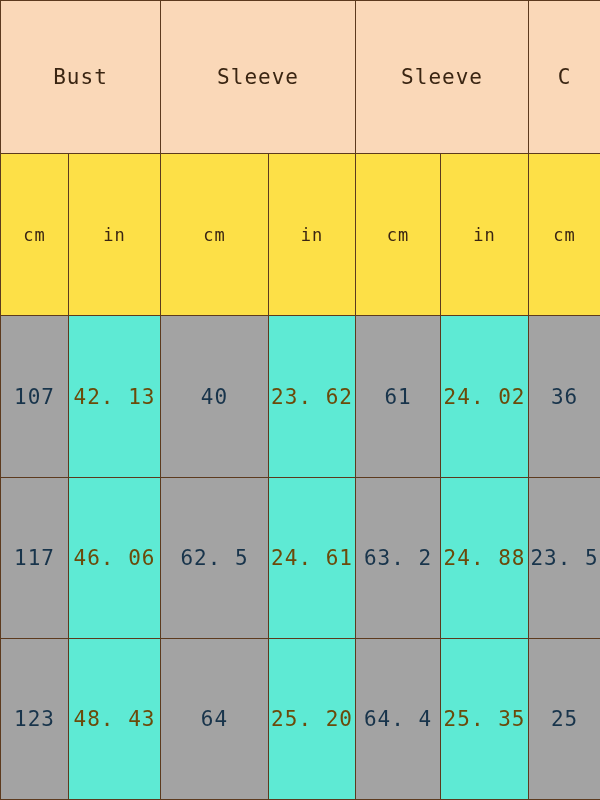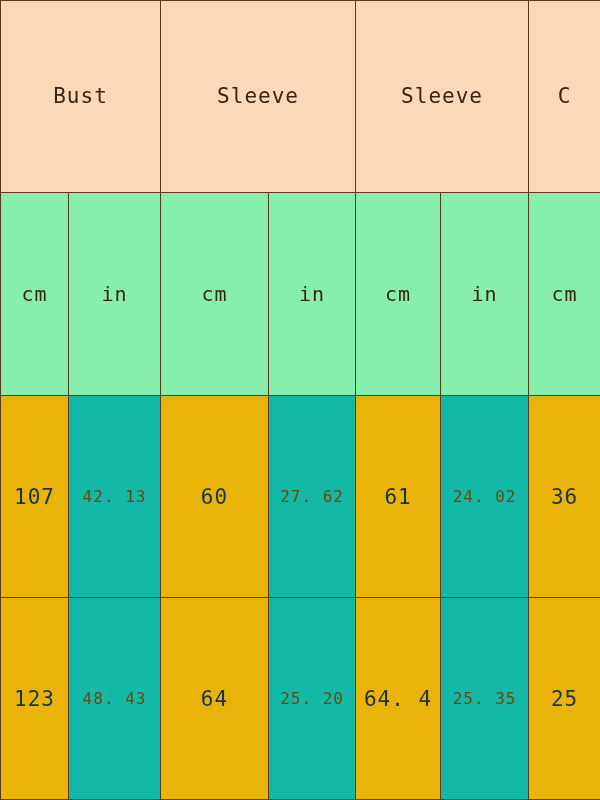--- a/index.html
+++ b/index.html
@@ -40,37 +40,37 @@
   }
   
   .hdr-group {
     background: #fad8b8;
     color: #3a2512;
     font-size: 21px;
     letter-spacing: 1px;
     height: 131px;
   }
   .hdr-unit {
-    background: #86efac;
+    background: #fde047;
     color: #3a2512;
-    font-size: 20px;
+    font-size: 17px;
     letter-spacing: 1px;
     height: 139px;
   }
   
   .cell-cm {
-    background: #eab308;
+    background: #a3a3a3;
     color: #18344b;
     font-size: 21px;
     letter-spacing: 1px;
   }
   .cell-in {
-    background: #14b8a6;
+    background: #5eead4;
     color: #6b4a0a;
-    font-size: 16px;
+    font-size: 21px;
     letter-spacing: 1px;
   }
   .data-row td {
     height: 138px;
     border-top: 1px solid #5c3a1e;
     border-bottom: 1px solid #5c3a1e;
   }
   
   .clip-left { }
   .clip-right { }
@@ -104,28 +104,37 @@
         <td class="hdr-unit">cm</td>
         <td class="hdr-unit">in</td>
         <td class="hdr-unit">cm</td>
         <td class="hdr-unit">in</td>
         <td class="hdr-unit">cm</td>
       </tr>
 
       <tr class="data-row">
         <td class="cell-cm">107</td>
         <td class="cell-in">42. 13</td>
-        <td class="cell-cm">60</td>
-        <td class="cell-in">27. 62</td>
+        <td class="cell-cm">40</td>
+        <td class="cell-in">23. 62</td>
         <td class="cell-cm">61</td>
         <td class="cell-in">24. 02</td>
         <td class="cell-cm">36</td>
       </tr>
 
 
+      <tr class="data-row">
+        <td class="cell-cm">117</td>
+        <td class="cell-in">46. 06</td>
+        <td class="cell-cm">62. 5</td>
+        <td class="cell-in">24. 61</td>
+        <td class="cell-cm">63. 2</td>
+        <td class="cell-in">24. 88</td>
+        <td class="cell-cm">23. 5</td>
+      </tr>
 
       <tr class="data-row">
         <td class="cell-cm">123</td>
         <td class="cell-in">48. 43</td>
         <td class="cell-cm">64</td>
         <td class="cell-in">25. 20</td>
         <td class="cell-cm">64. 4</td>
         <td class="cell-in">25. 35</td>
         <td class="cell-cm">25</td>
       </tr>

